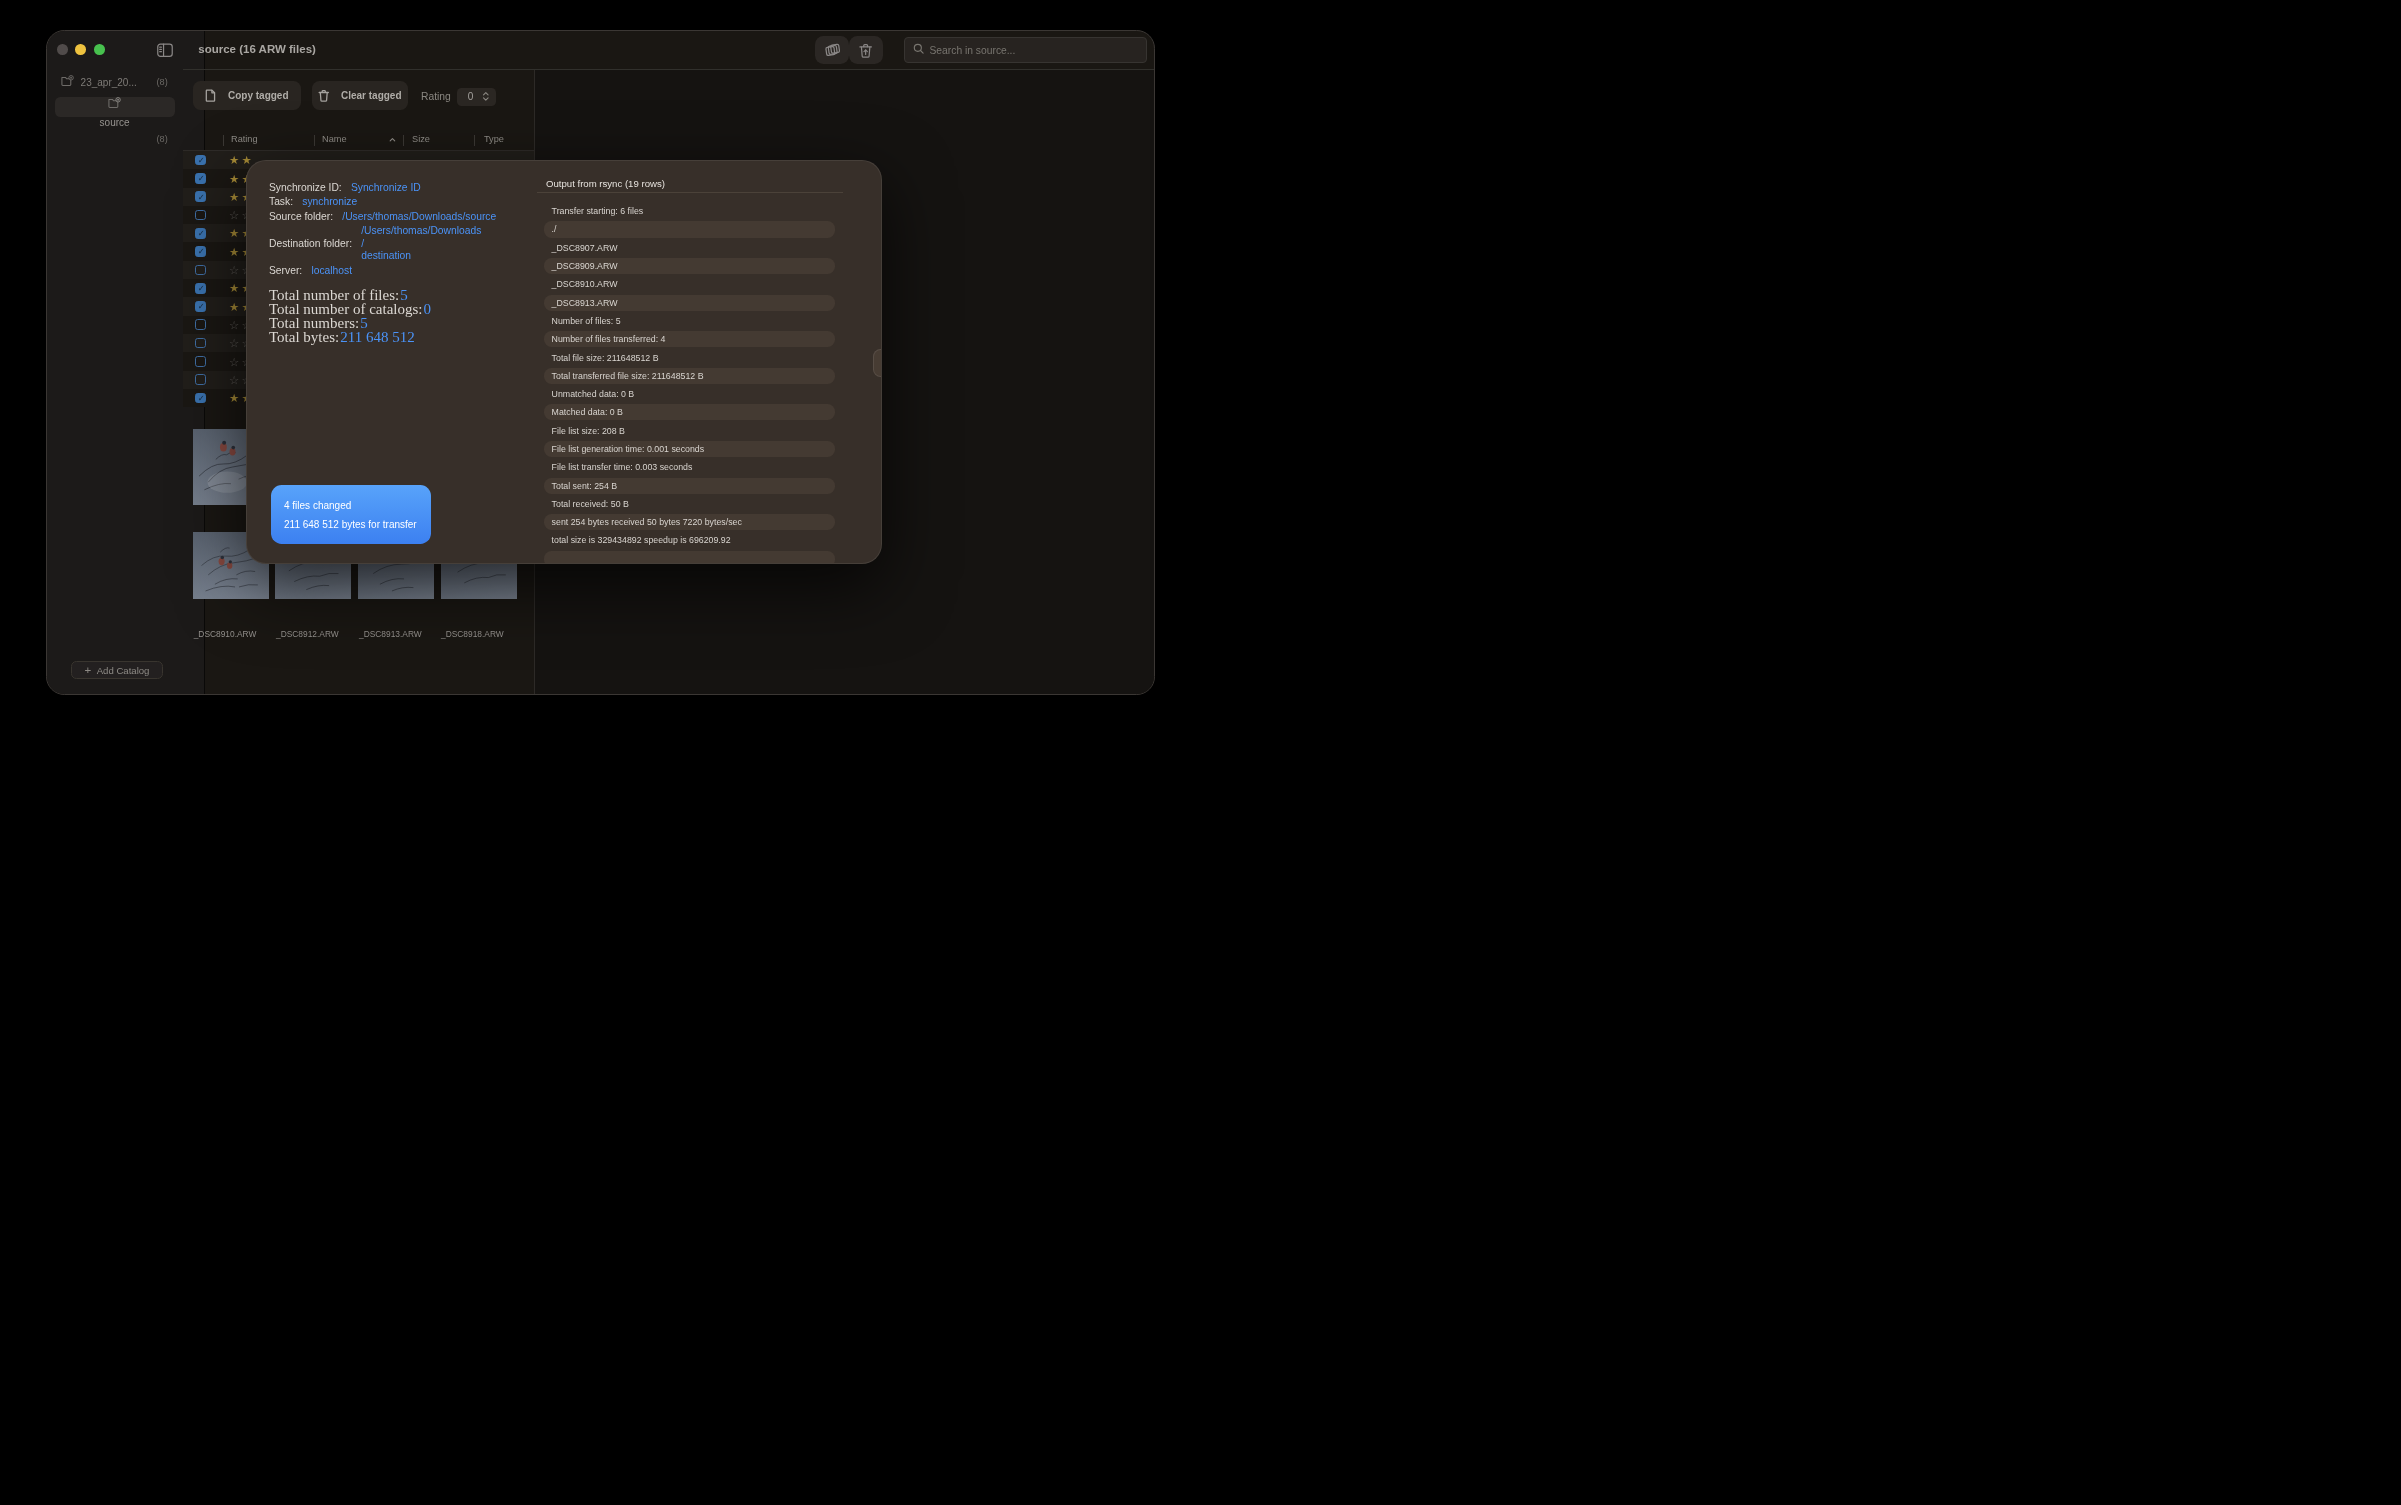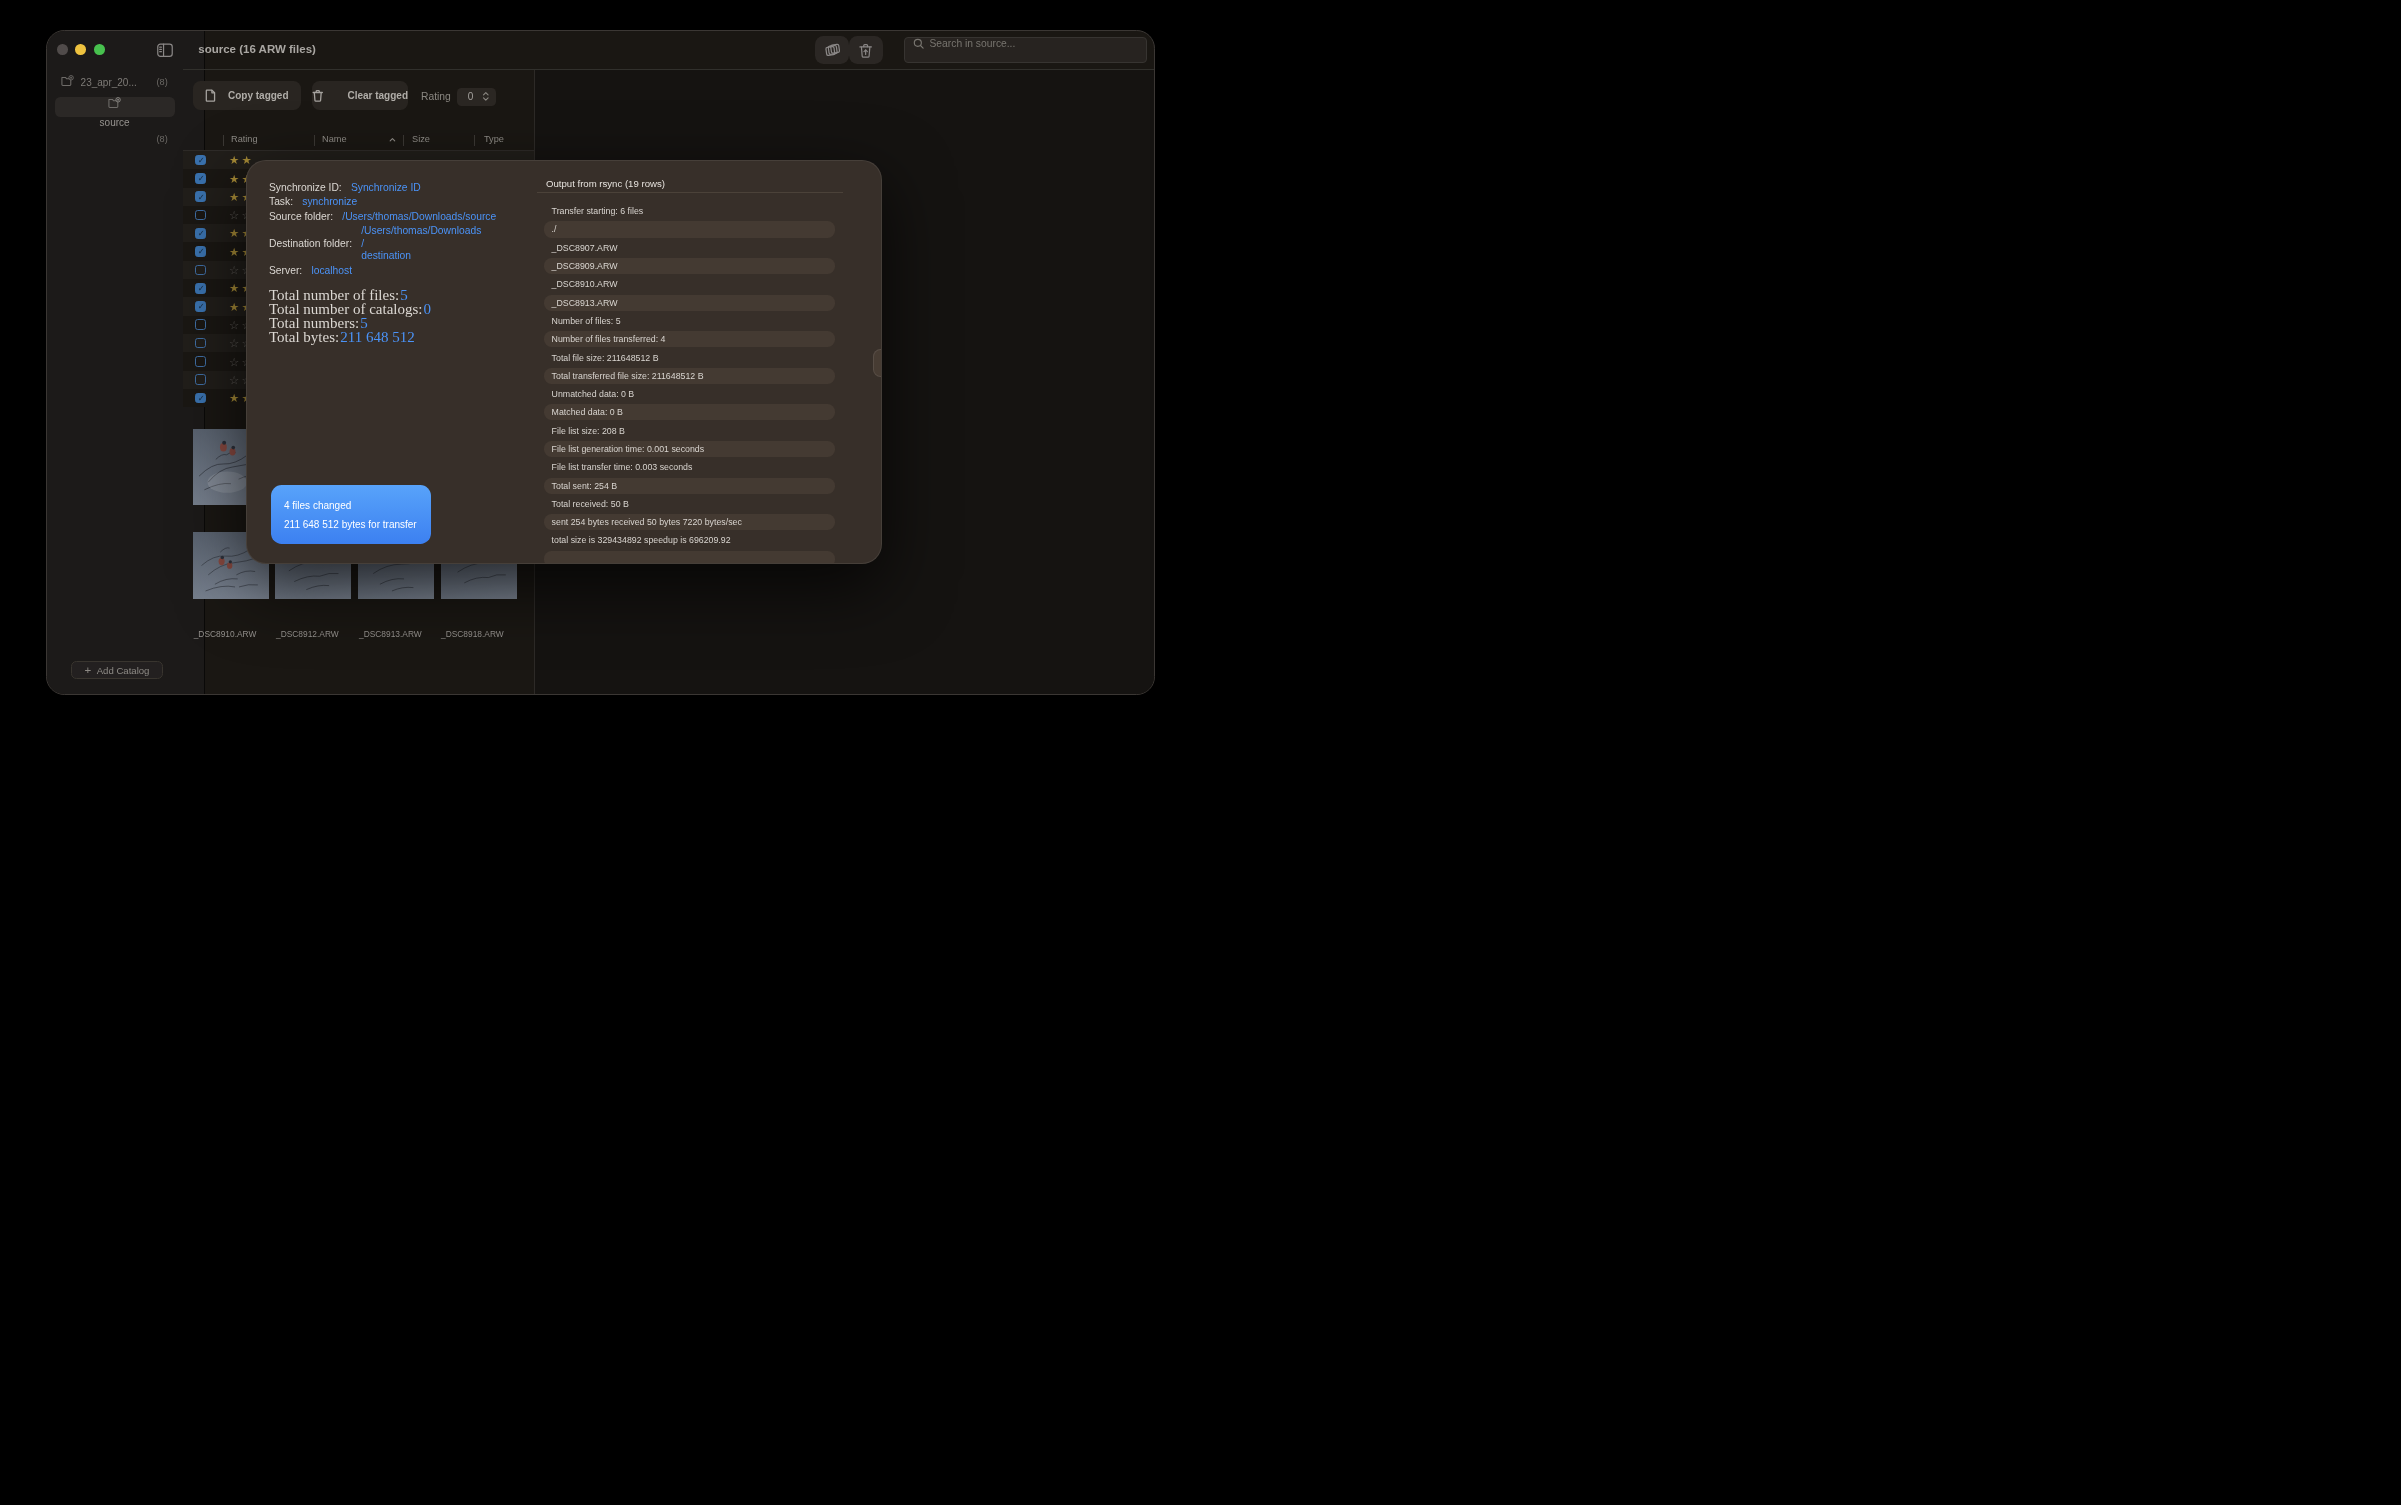--- a/index.html
+++ b/index.html
@@ -28,34 +28,34 @@
   .add-catalog .plus { font-size:11.5px; font-weight:400; color:#8d8a85; }
 
   
   .main { position:absolute; left:136px; top:0; right:0; bottom:0; }
   .titlebar-title { position:absolute; left:15.3px; top:12.2px; font-size:11.5px; font-weight:700; color:#a9a6a2; }
   .icon-btn { position:absolute; top:5.4px; width:34px; height:28px; border-radius:8.4px;
     background:#2b2724; display:flex; align-items:center; justify-content:center; }
   .icon-btn.b1 { left:632px; }
   .icon-btn.b2 { left:666px; }
   .search { position:absolute; left:721px; top:6.1px; width:243px; height:26px; border-radius:4px;
-    background:#272320; border:0.8px solid #373431; display:flex; align-items:flex-start; padding:0 7.6px; gap:5.4px; }
+    background:#272320; border:0.8px solid #373431; display:flex; align-items:center; padding:0 7.6px; gap:5.4px; }
   .search input { background:transparent; border:none; outline:none; width:100%;
     font-size:10.3px; color:#b7b4af; font-family:inherit; }
   .search input::placeholder { color:#78756f; }
   .hdr-line { position:absolute; left:0; right:0; top:38px; height:0.8px; background:#31302c; }
   .pane-divider { position:absolute; left:351px; top:39px; bottom:0; width:0.8px; background:#2d2a27; }
   .right-pane { position:absolute; left:352px; top:39px; right:0; bottom:0; background:#151311; }
 
   
   .tool-btn { position:absolute; top:50px; height:29px; border-radius:7.6px; background:#292521;
     display:flex; align-items:center; justify-content:center; gap:11px;
     color:#b0ada8; font-size:10px; font-weight:700; }
   .tb-copy { left:10px; width:108px; }
-  .tb-clear { left:129px; width:96px;justify-content:space-between; }
+  .tb-clear { left:129px; width:96px; }
   .rating-label { position:absolute; left:238px; top:60px; font-size:10.3px; color:#8a8781; }
   .stepper { position:absolute; left:274px; top:57px; width:39px; height:17.6px; border-radius:4.6px;
     background:#2b2723; display:flex; align-items:center; color:#a5a29e; font-size:10px; }
   .stepper .val { margin-left:10.7px; }
   .stepper .chev { margin-left:9.2px; display:flex; flex-direction:column; align-items:center; }
 
   
   .th { position:absolute; top:103px; font-size:9.2px; color:#8e8b86; }
   .th-div { position:absolute; top:104px; width:0.8px; height:10.7px; background:#3b3834; }
   .th-underline { position:absolute; left:0; width:351px; top:119px; height:0.8px; background:#2e2b28; }

